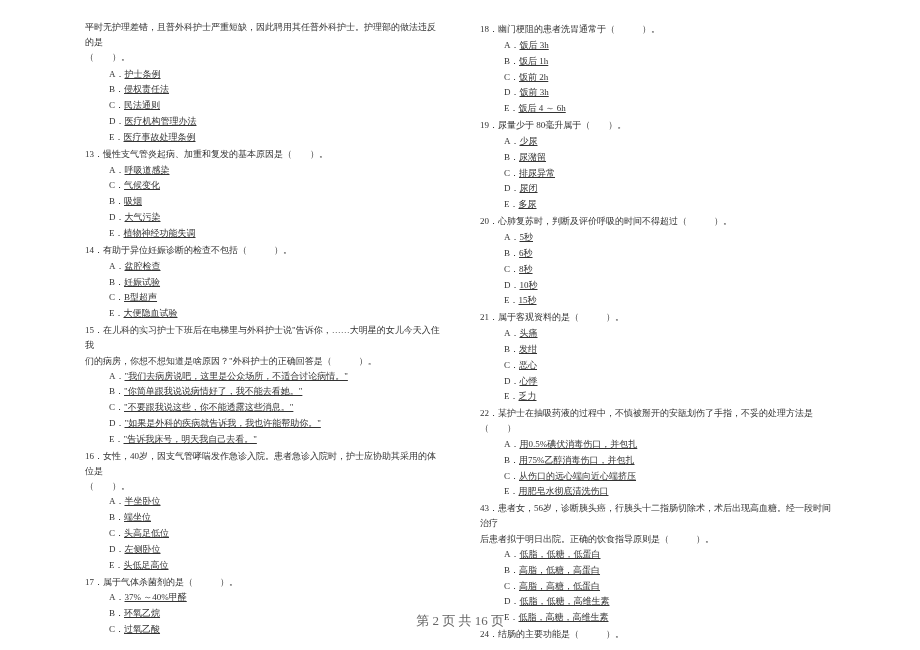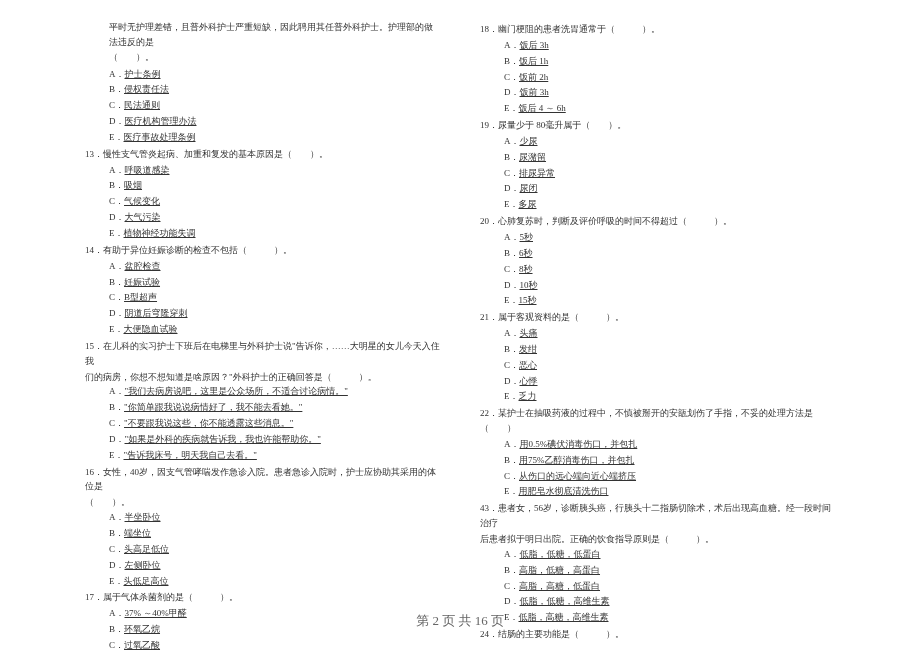--- a/index.html
+++ b/index.html
@@ -17,21 +17,20 @@
       display: flex;
       padding: 20px 85px 30px 85px;
       gap: 40px;
     }
     .column {
       flex: 1;
       line-height: 1.65;
     }
     .question-intro {
       margin-bottom: 2px;
-      margin-left: 24px;
     }
     .option {
       padding-left: 24px;
       margin-bottom: 1px;
       text-decoration: underline;
     }
     .option .letter {
       display: inline-block;
       min-width: 14px;
     }
@@ -61,30 +60,29 @@
       <div>（　　）。</div>
     </div>
     <div class="option"><span class="letter">A．</span><span>护士条例</span></div>
     <div class="option"><span class="letter">B．</span><span>侵权责任法</span></div>
     <div class="option"><span class="letter">C．</span><span>民法通则</span></div>
     <div class="option"><span class="letter">D．</span><span>医疗机构管理办法</span></div>
     <div class="option"><span class="letter">E．</span><span>医疗事故处理条例</span></div>
 
     <div class="q-header">13．慢性支气管炎起病、加重和复发的基本原因是（　　）。</div>
     <div class="option"><span class="letter">A．</span><span>呼吸道感染</span></div>
+    <div class="option"><span class="letter">C．</span><span>气候变化</span></div>
     <div class="option"><span class="letter">B．</span><span>吸烟</span></div>
-    <div class="option"><span class="letter">C．</span><span>气候变化</span></div>
     <div class="option"><span class="letter">D．</span><span>大气污染</span></div>
     <div class="option"><span class="letter">E．</span><span>植物神经功能失调</span></div>
 
     <div class="q-header">14．有助于异位妊娠诊断的检查不包括（　　　）。</div>
     <div class="option"><span class="letter">A．</span><span>盆腔检查</span></div>
     <div class="option"><span class="letter">B．</span><span>妊娠试验</span></div>
     <div class="option"><span class="letter">C．</span><span>B型超声</span></div>
-    <div class="option"><span class="letter">D．</span><span>阴道后穹隆穿刺</span></div>
     <div class="option"><span class="letter">E．</span><span>大便隐血试验</span></div>
 
     <div class="q-header">15．在儿科的实习护士下班后在电梯里与外科护士说"告诉你，……大明星的女儿今天入住我</div>
     <div class="subline">们的病房，你想不想知道是啥原因？"外科护士的正确回答是（　　　）。</div>
     <div class="option"><span class="letter">A．</span><span>"我们去病房说吧，这里是公众场所，不适合讨论病情。"</span></div>
     <div class="option"><span class="letter">B．</span><span>"你简单跟我说说病情好了，我不能去看她。"</span></div>
     <div class="option"><span class="letter">C．</span><span>"不要跟我说这些，你不能透露这些消息。"</span></div>
     <div class="option"><span class="letter">D．</span><span>"如果是外科的疾病就告诉我，我也许能帮助你。"</span></div>
     <div class="option"><span class="letter">E．</span><span>"告诉我床号，明天我自己去看。"</span></div>
 

